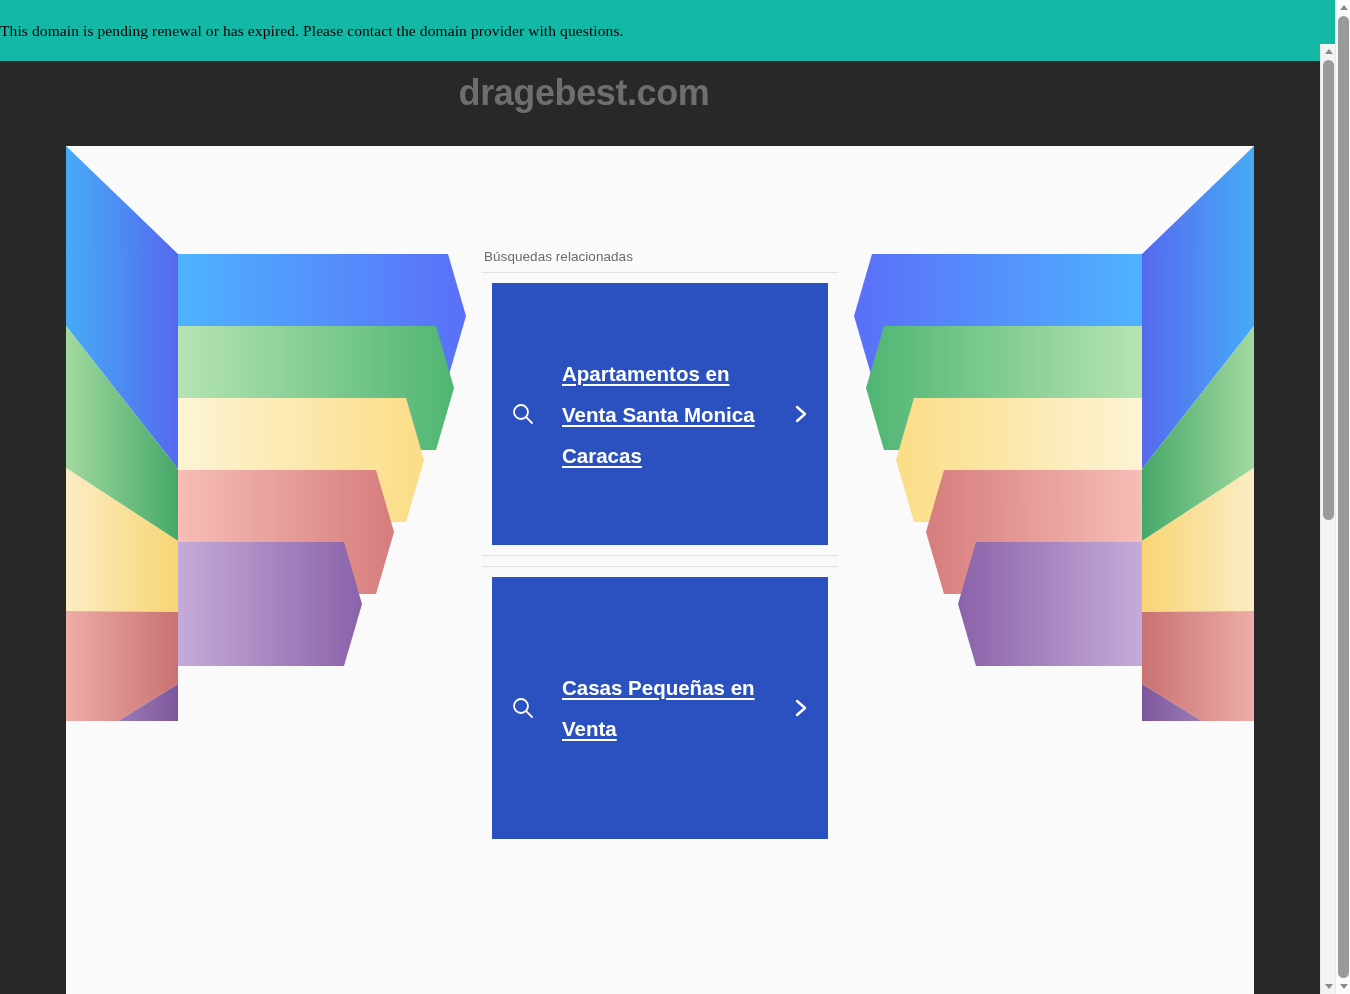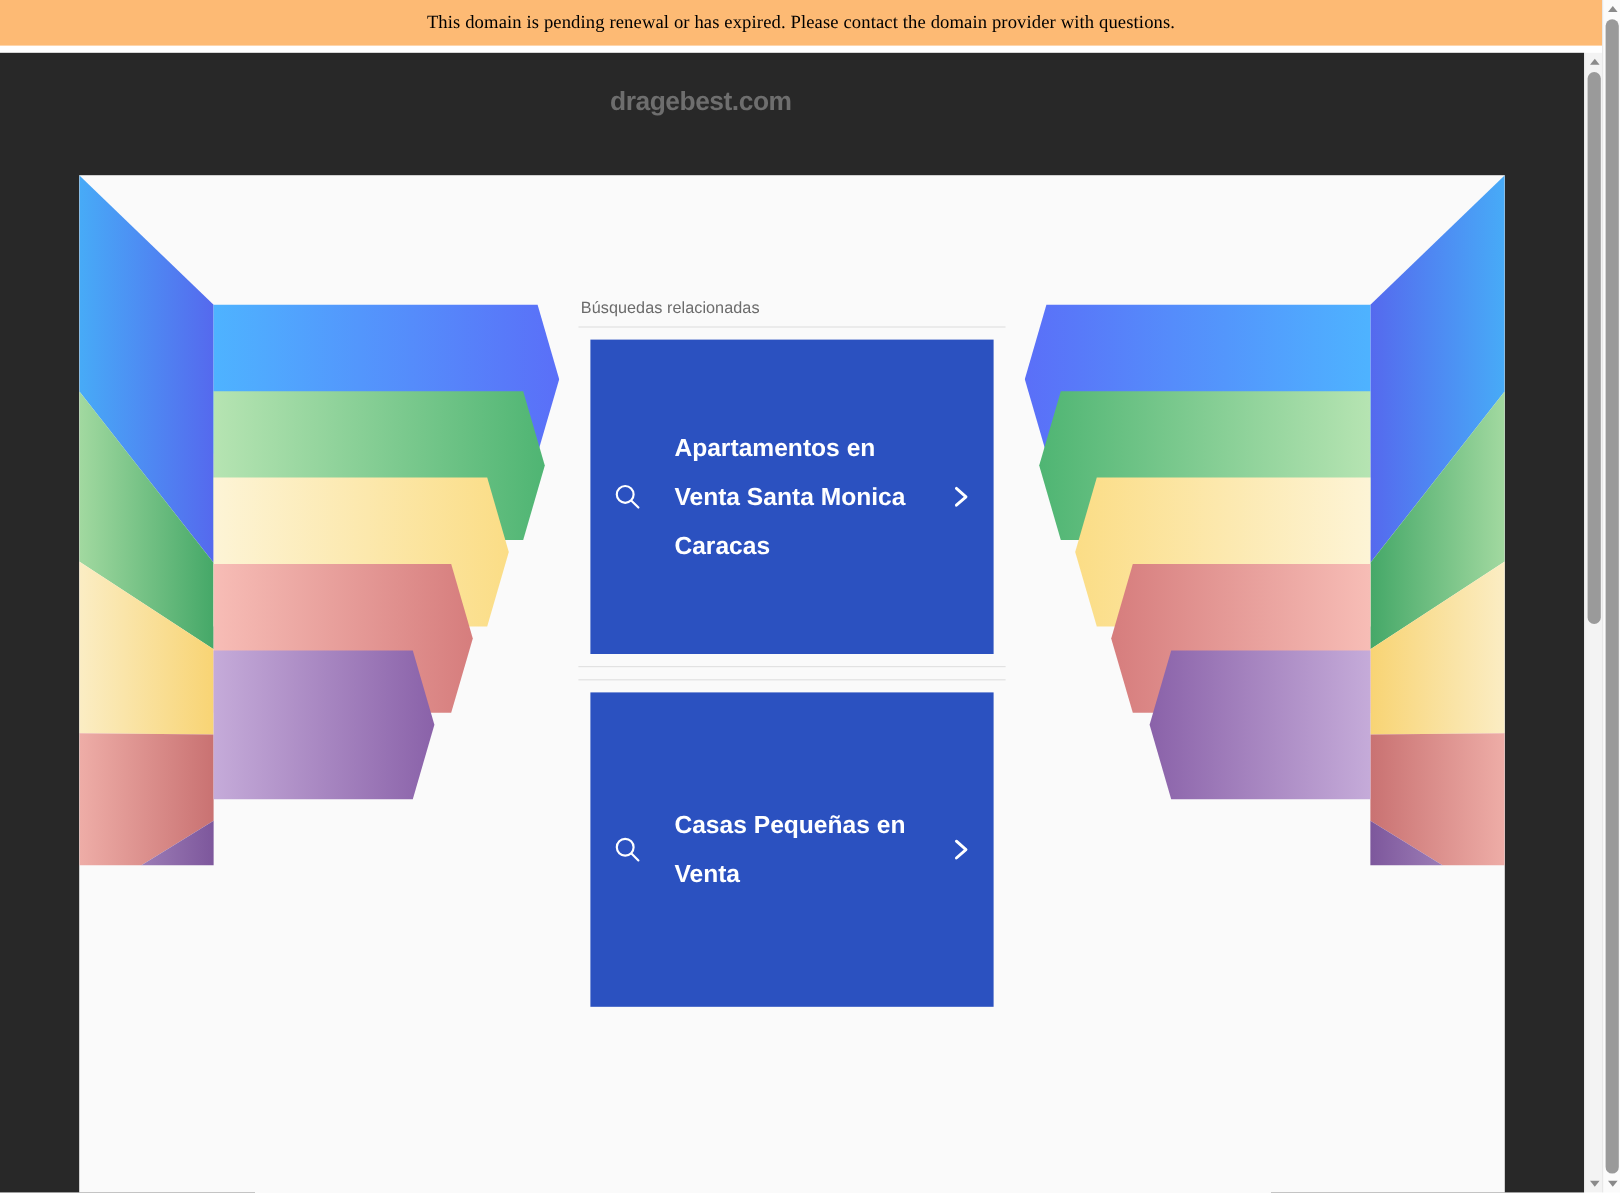--- a/index.html
+++ b/index.html
@@ -16,25 +16,25 @@
     position: relative;
     width: 1350px; height: 994px;
     overflow: hidden;
     background: #ffffff;
   }
 
   
   .expiry-banner {
     position: absolute;
     left: 0; top: 0;
-    width: 1335px; height: 38px;
-    background: #fdba74;
+    width: 1335px; height: 61px;
+    background: #14b8a6;
     display: flex;
     align-items: center;
-    justify-content: center;
+    justify-content: flex-start;
     z-index: 6;
   }
   .expiry-banner .msg {
     font-family: "Liberation Serif", serif;
     font-size: 15.5px;
     color: #000000;
     letter-spacing: 0.1px;
     white-space: nowrap;
   }
 
@@ -46,21 +46,21 @@
     height: 950px;
     background: #282828;
     overflow: hidden;
   }
 
   .domain-title {
     position: absolute;
     left: 0; top: 28px;
     width: 1168px;
     text-align: center;
-    font-size: 22px;
+    font-size: 36px;
     font-weight: bold;
     color: #6e6e6e;
     letter-spacing: -0.4px;
   }
 
   
   .panel {
     position: absolute;
     left: 66px;
     top: 102px;
@@ -127,20 +127,21 @@
   }
   .icon-search svg { display:block; }
 
   .card-text {
     flex: 1 1 auto;
     padding: 0 4px 0 22px;
     font-size: 20.5px;
     line-height: 41px;
     font-weight: bold;
     color: #ffffff;
+    text-decoration: underline;
     text-underline-offset: 3px;
     word-break: normal;
   }
 
   .icon-chevron {
     flex: 0 0 26px;
     width: 26px; height: 34px;
     display: flex; align-items: center; justify-content: center;
     color: #ffffff;
   }

